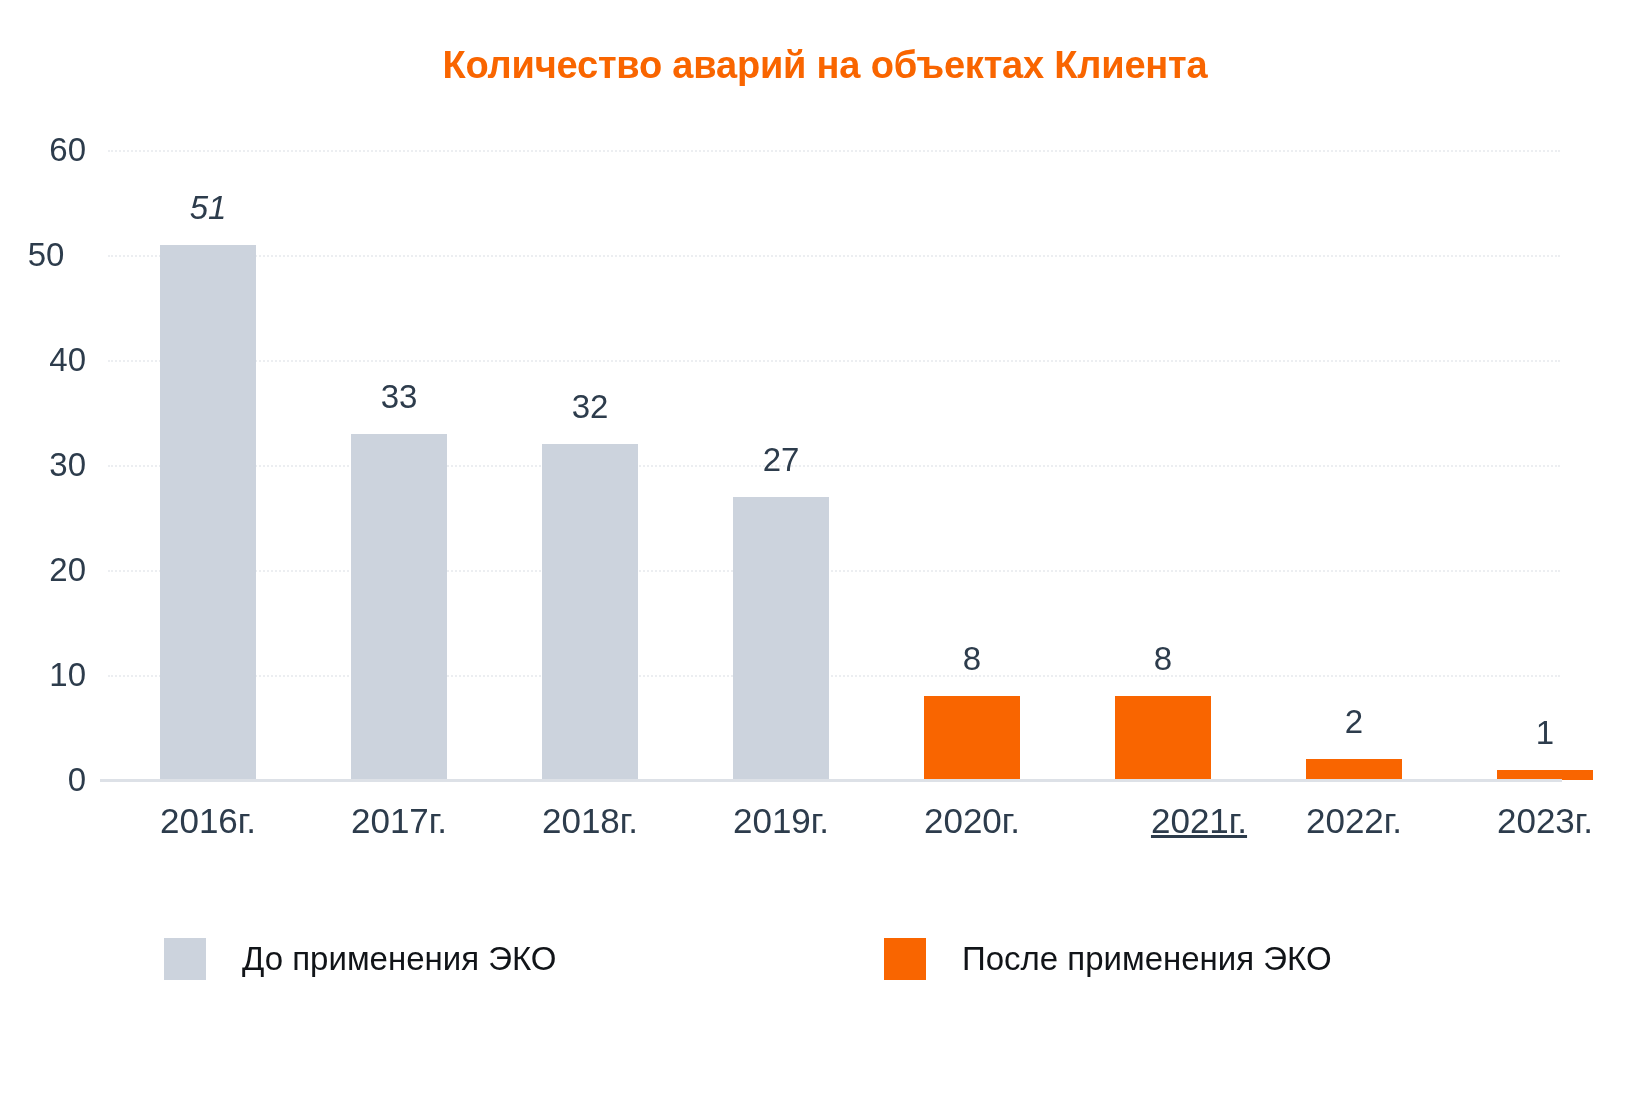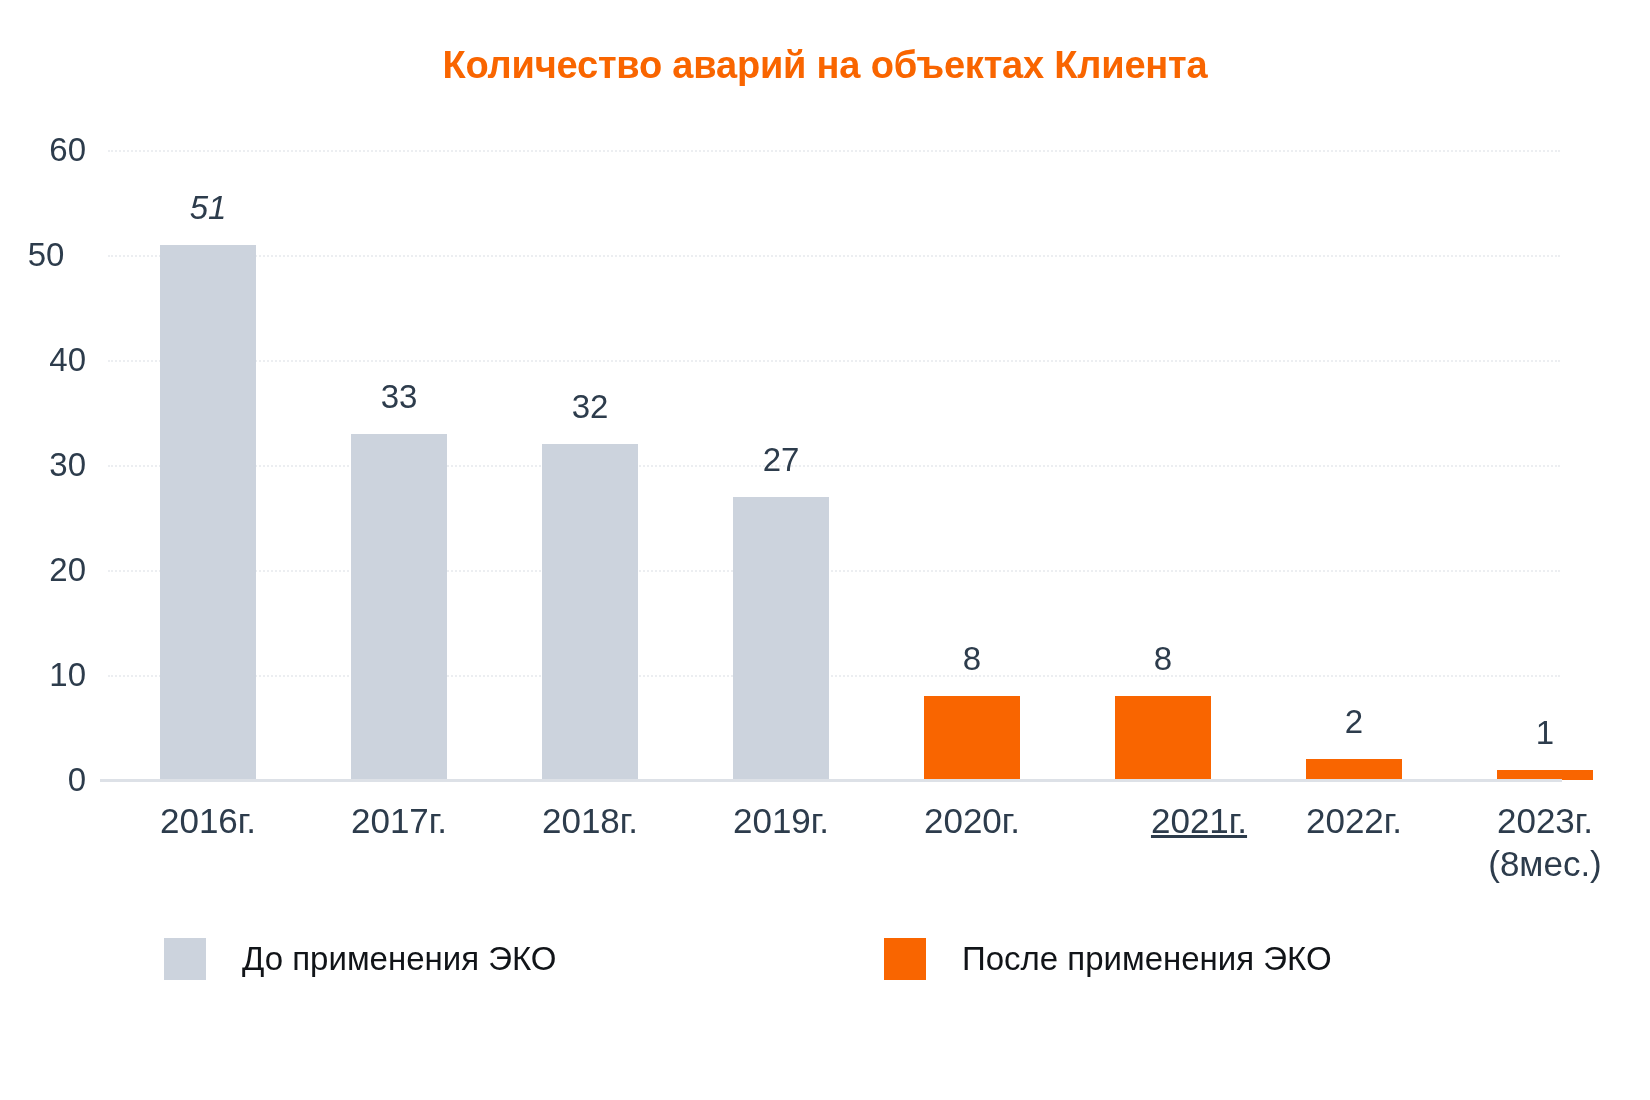--- a/index.html
+++ b/index.html
@@ -210,21 +210,21 @@
   <div id="axis-baseline"></div>
 
   <div id="x-axis">
       <div class="x-label" style="left: 108px;"><span>2016г.</span></div>
       <div class="x-label" style="left: 299px;"><span>2017г.</span></div>
       <div class="x-label" style="left: 490px;"><span>2018г.</span></div>
       <div class="x-label" style="left: 681px;"><span>2019г.</span></div>
       <div class="x-label" style="left: 872px;"><span>2020г.</span></div>
       <div class="x-label" style="left: 1099px; text-decoration: underline;"><span>2021г.</span></div>
       <div class="x-label" style="left: 1254px;"><span>2022г.</span></div>
-      <div class="x-label" style="left: 1445px;"><span>2023г.</span><span class="l2">(8мес.)</span></div>
+      <div class="x-label" style="left: 1445px;"><span>2023г.</span></div>
     </div>
 
   <div id="legend">
     <div class="legend-item" id="legend-item-0">
       <span class="legend-swatch before"></span>
       <span class="legend-label">До применения ЭКО</span>
     </div>
     <div class="legend-item" id="legend-item-1">
       <span class="legend-swatch after"></span>
       <span class="legend-label">После применения ЭКО</span>

